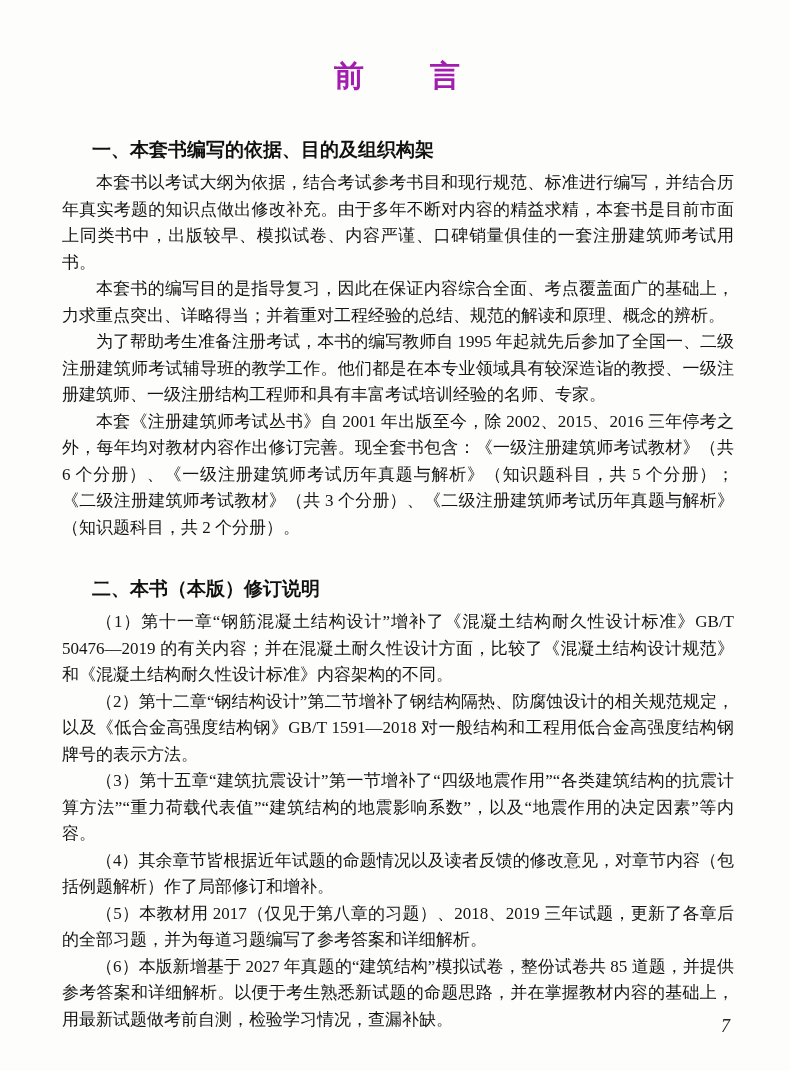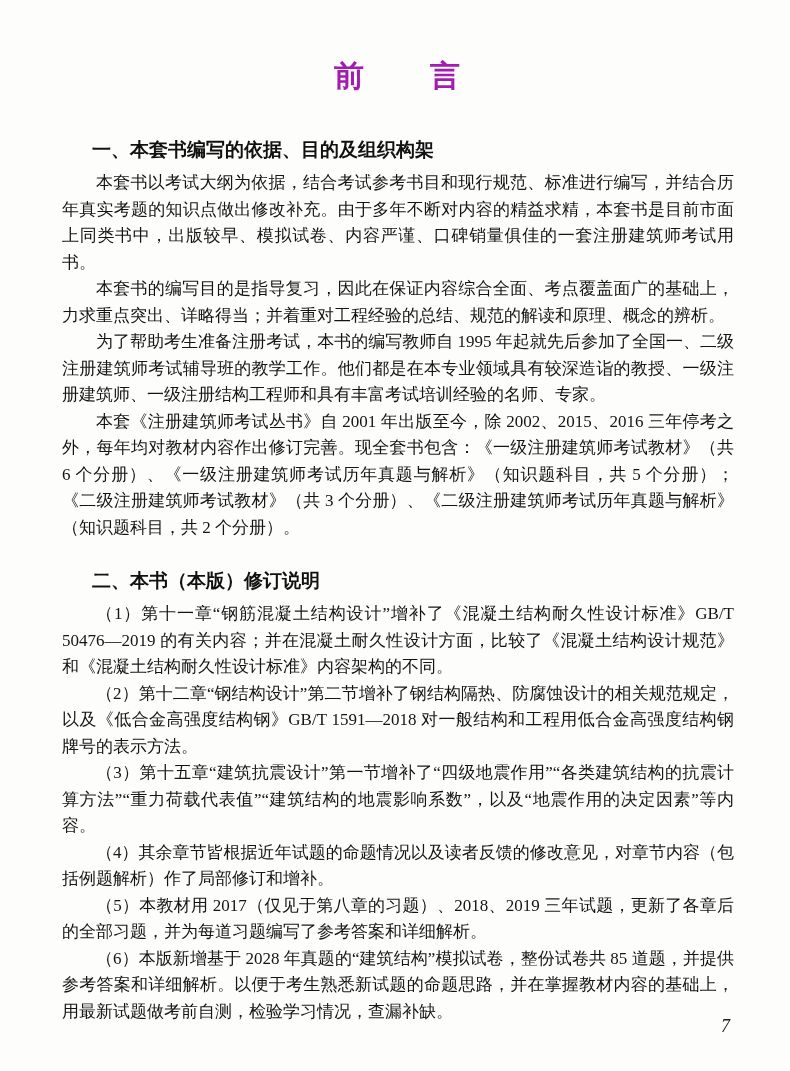--- a/index.html
+++ b/index.html
@@ -33,21 +33,21 @@
   }
   .section-heading {
     font-family: Liberation Mono, monospace;
     font-weight: bold;
     font-size: 19px;
     margin: 0 0 7px 0;
     padding-left: 30px;
     color: #111;
   }
   .section-heading.second {
-    margin-top: 27px;
+    margin-top: 35px;
   }
   .body-text p {
     font-size: 17px;
     line-height: 26.5px;
     text-align: justify;
     text-justify: inter-ideograph;
     text-indent: 2em;
     margin: 0;
   }
   .page-number {
@@ -78,19 +78,19 @@
   </section>
 
   <section>
     <h2 class="section-heading second">二、本书（本版）修订说明</h2>
     <div class="body-text">
       <p>（1）第十一章“钢筋混凝土结构设计”增补了《混凝土结构耐久性设计标准》GB/T 50476—2019 的有关内容；并在混凝土耐久性设计方面，比较了《混凝土结构设计规范》和《混凝土结构耐久性设计标准》内容架构的不同。</p>
       <p>（2）第十二章“钢结构设计”第二节增补了钢结构隔热、防腐蚀设计的相关规范规定，以及《低合金高强度结构钢》GB/T 1591—2018 对一般结构和工程用低合金高强度结构钢牌号的表示方法。</p>
       <p>（3）第十五章“建筑抗震设计”第一节增补了“四级地震作用”“各类建筑结构的抗震计算方法”“重力荷载代表值”“建筑结构的地震影响系数”，以及“地震作用的决定因素”等内容。</p>
       <p>（4）其余章节皆根据近年试题的命题情况以及读者反馈的修改意见，对章节内容（包括例题解析）作了局部修订和增补。</p>
       <p>（5）本教材用 2017（仅见于第八章的习题）、2018、2019 三年试题，更新了各章后的全部习题，并为每道习题编写了参考答案和详细解析。</p>
-      <p>（6）本版新增基于 2028 年真题的“建筑结构”模拟试卷，整份试卷共 85 道题，并提供参考答案和详细解析。以便于考生熟悉新试题的命题思路，并在掌握教材内容的基础上，用最新试题做考前自测，检验学习情况，查漏补缺。</p>
+      <p>（6）本版新增基于 2027 年真题的“建筑结构”模拟试卷，整份试卷共 85 道题，并提供参考答案和详细解析。以便于考生熟悉新试题的命题思路，并在掌握教材内容的基础上，用最新试题做考前自测，检验学习情况，查漏补缺。</p>
     </div>
   </section>
 
   <div class="page-number">7</div>
 
 </div>
 
 </body></html>

